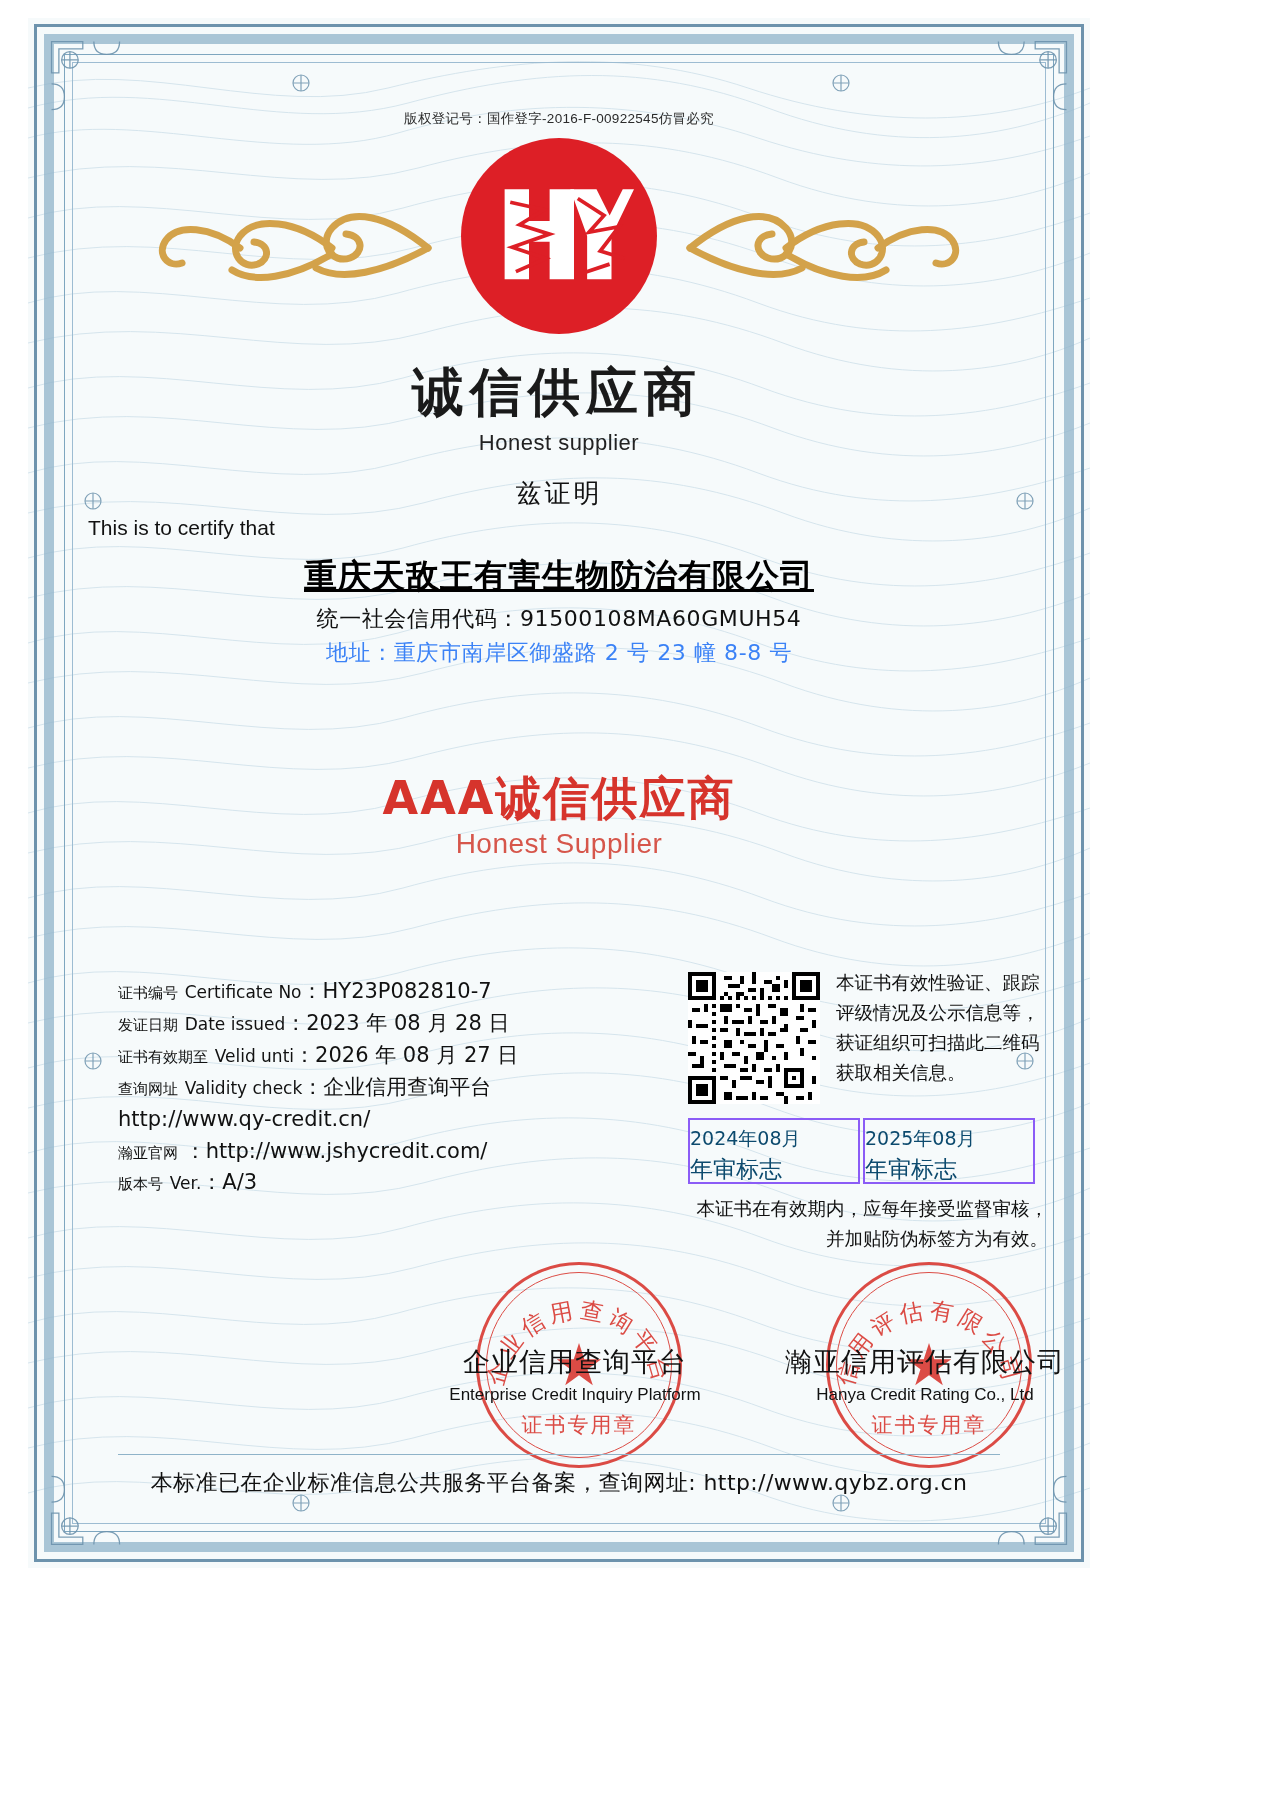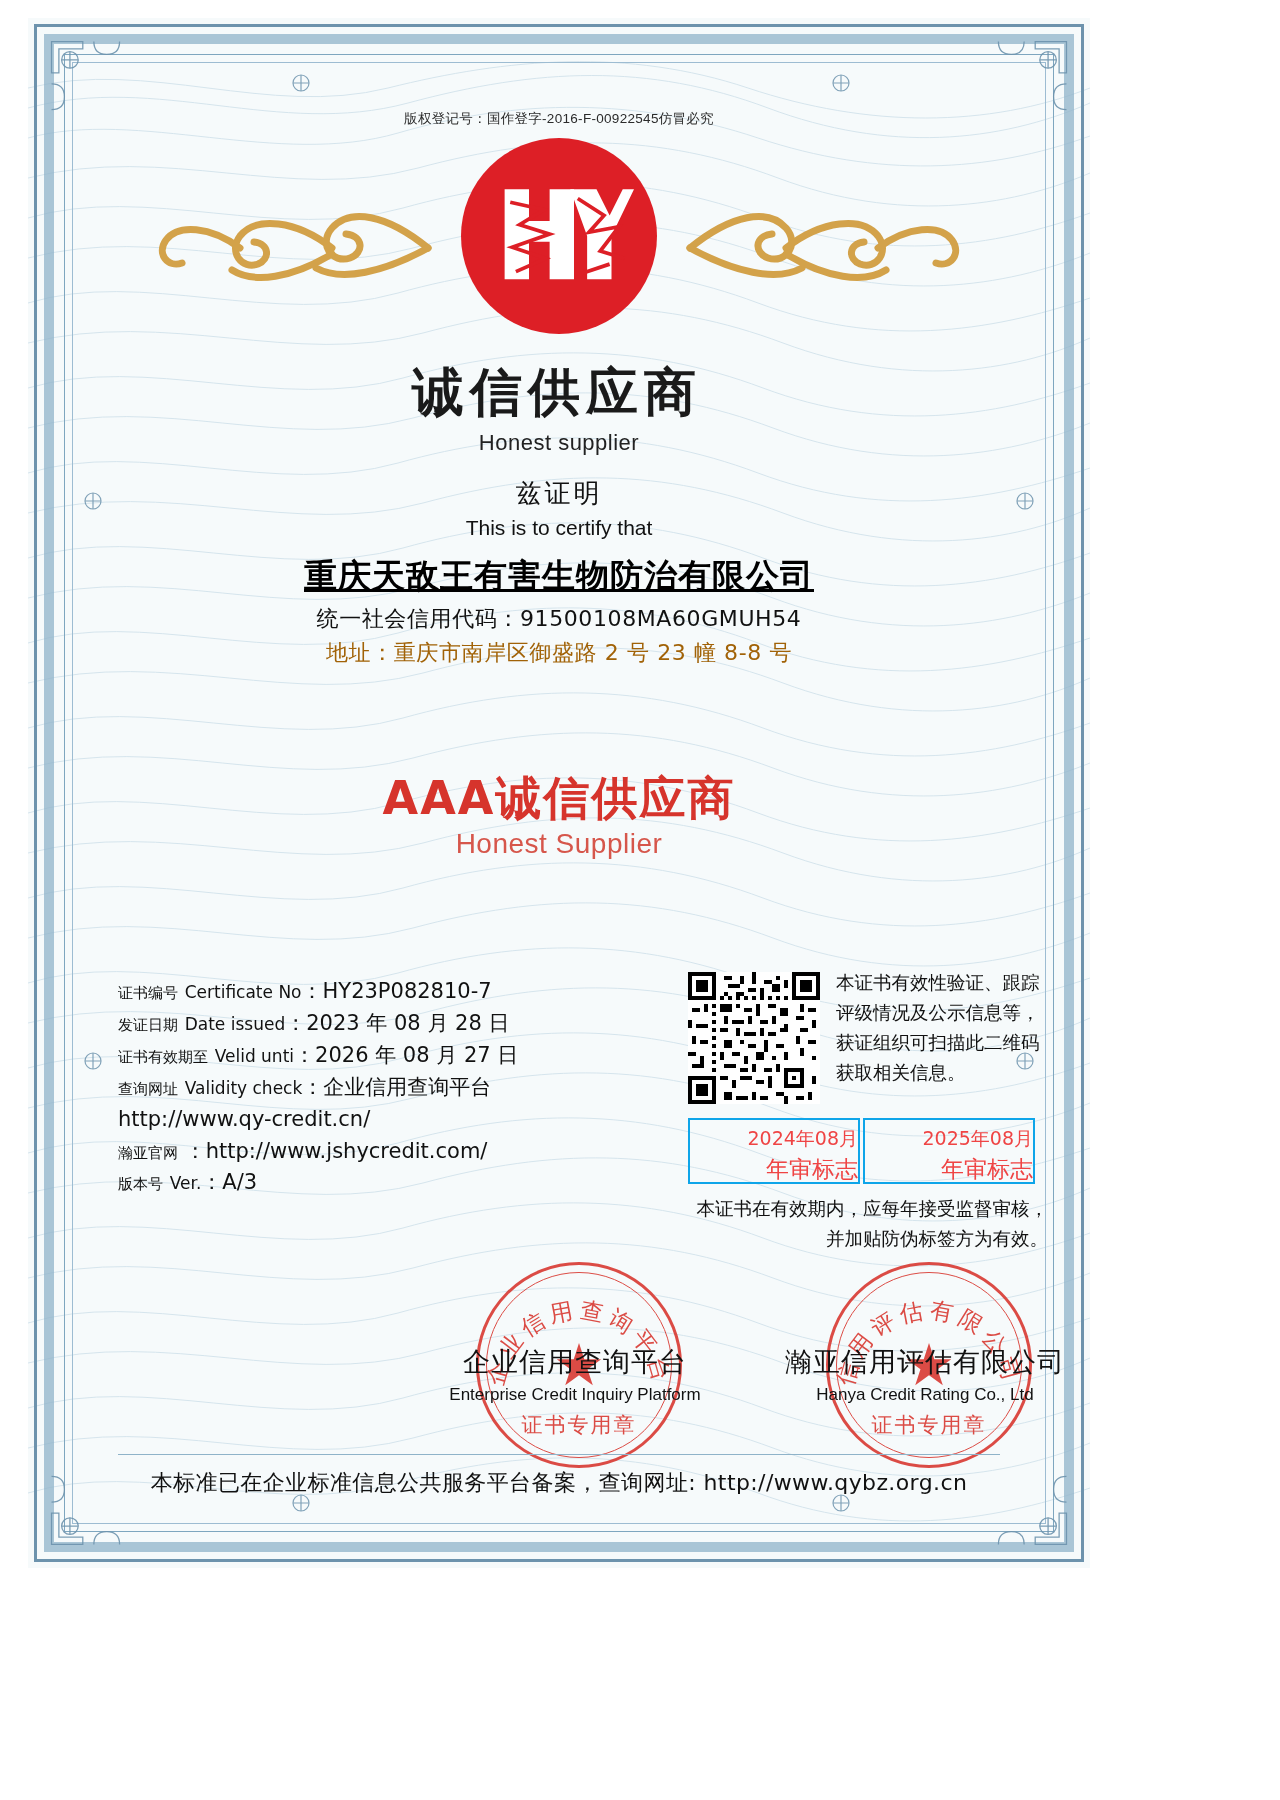--- a/index.html
+++ b/index.html
@@ -147,21 +147,20 @@
     text-align: center;
     font-size: 26px;
     color: #111;
     letter-spacing: 3px;
     font-family: "DejaVu Sans", sans-serif;
   }
   #certify-en {
     position: absolute;
     top: 440px;
     left: 0; right: 0;
-    text-align: center;
     font-size: 21px;
     color: #111;
   }
   #company-name {
     position: absolute;
     top: 478px;
     left: 0; right: 0;
     text-align: center;
     font-size: 33px;
     font-weight: bold;
@@ -179,21 +178,21 @@
     color: #111;
     letter-spacing: .6px;
     font-family: "DejaVu Sans", sans-serif;
   }
   #company-address {
     position: absolute;
     top: 562px;
     left: 0; right: 0;
     text-align: center;
     font-size: 22px;
-    color: #a16207;
+    color: #3b82f6;
     letter-spacing: .6px;
     font-family: "DejaVu Sans", sans-serif;
   }
 
   #award-cn {
     position: absolute;
     top: 692px;
     left: 0; right: 0;
     text-align: center;
     font-size: 46px;
@@ -245,24 +244,24 @@
     line-height: 1.62;
     color: #111;
     font-family: "DejaVu Sans", sans-serif;
   }
 
   .stamp-year {
     position: absolute;
     top: 1042px;
     width: 168px;
     height: 62px;
-    border: 2px solid #0ea5e9;
-    text-align: right;
-    font-family: "DejaVu Sans", sans-serif;
-    color: #ef4444;
+    border: 2px solid #8b5cf6;
+    text-align: left;
+    font-family: "DejaVu Sans", sans-serif;
+    color: #0c4a6e;
   }
   #stamp-year-1 { left: 600px; }
   #stamp-year-2 { left: 775px; }
   .stamp-year .y { font-size: 19px; margin-top: 6px; }
   .stamp-year .t { font-size: 23px; margin-top: 2px; }
 
   #annual-note {
     position: absolute;
     left: 600px;
     top: 1118px;

